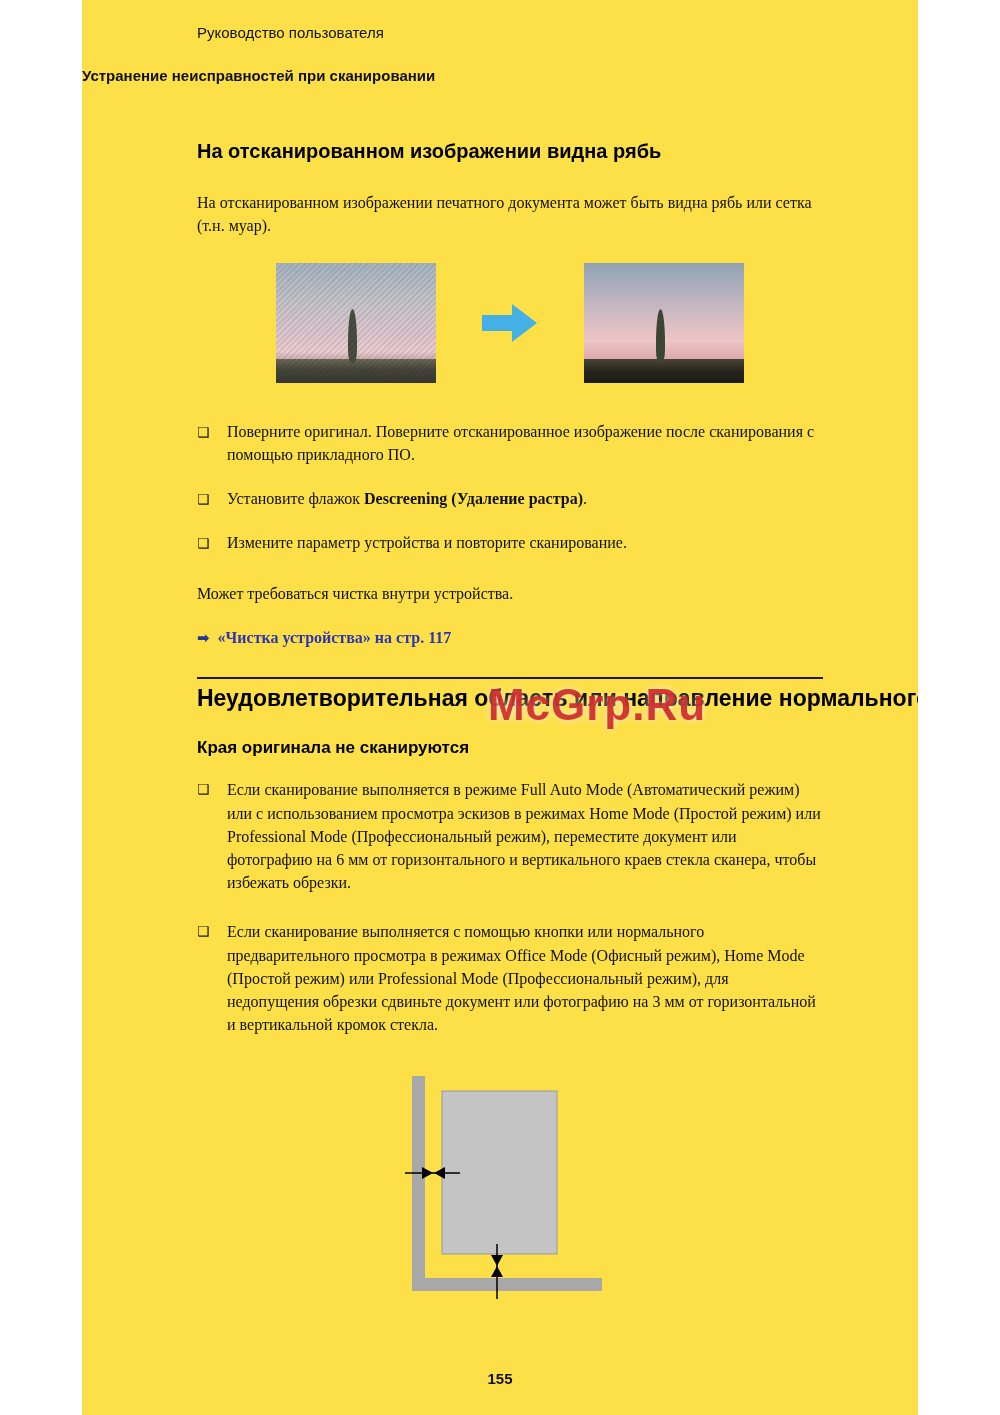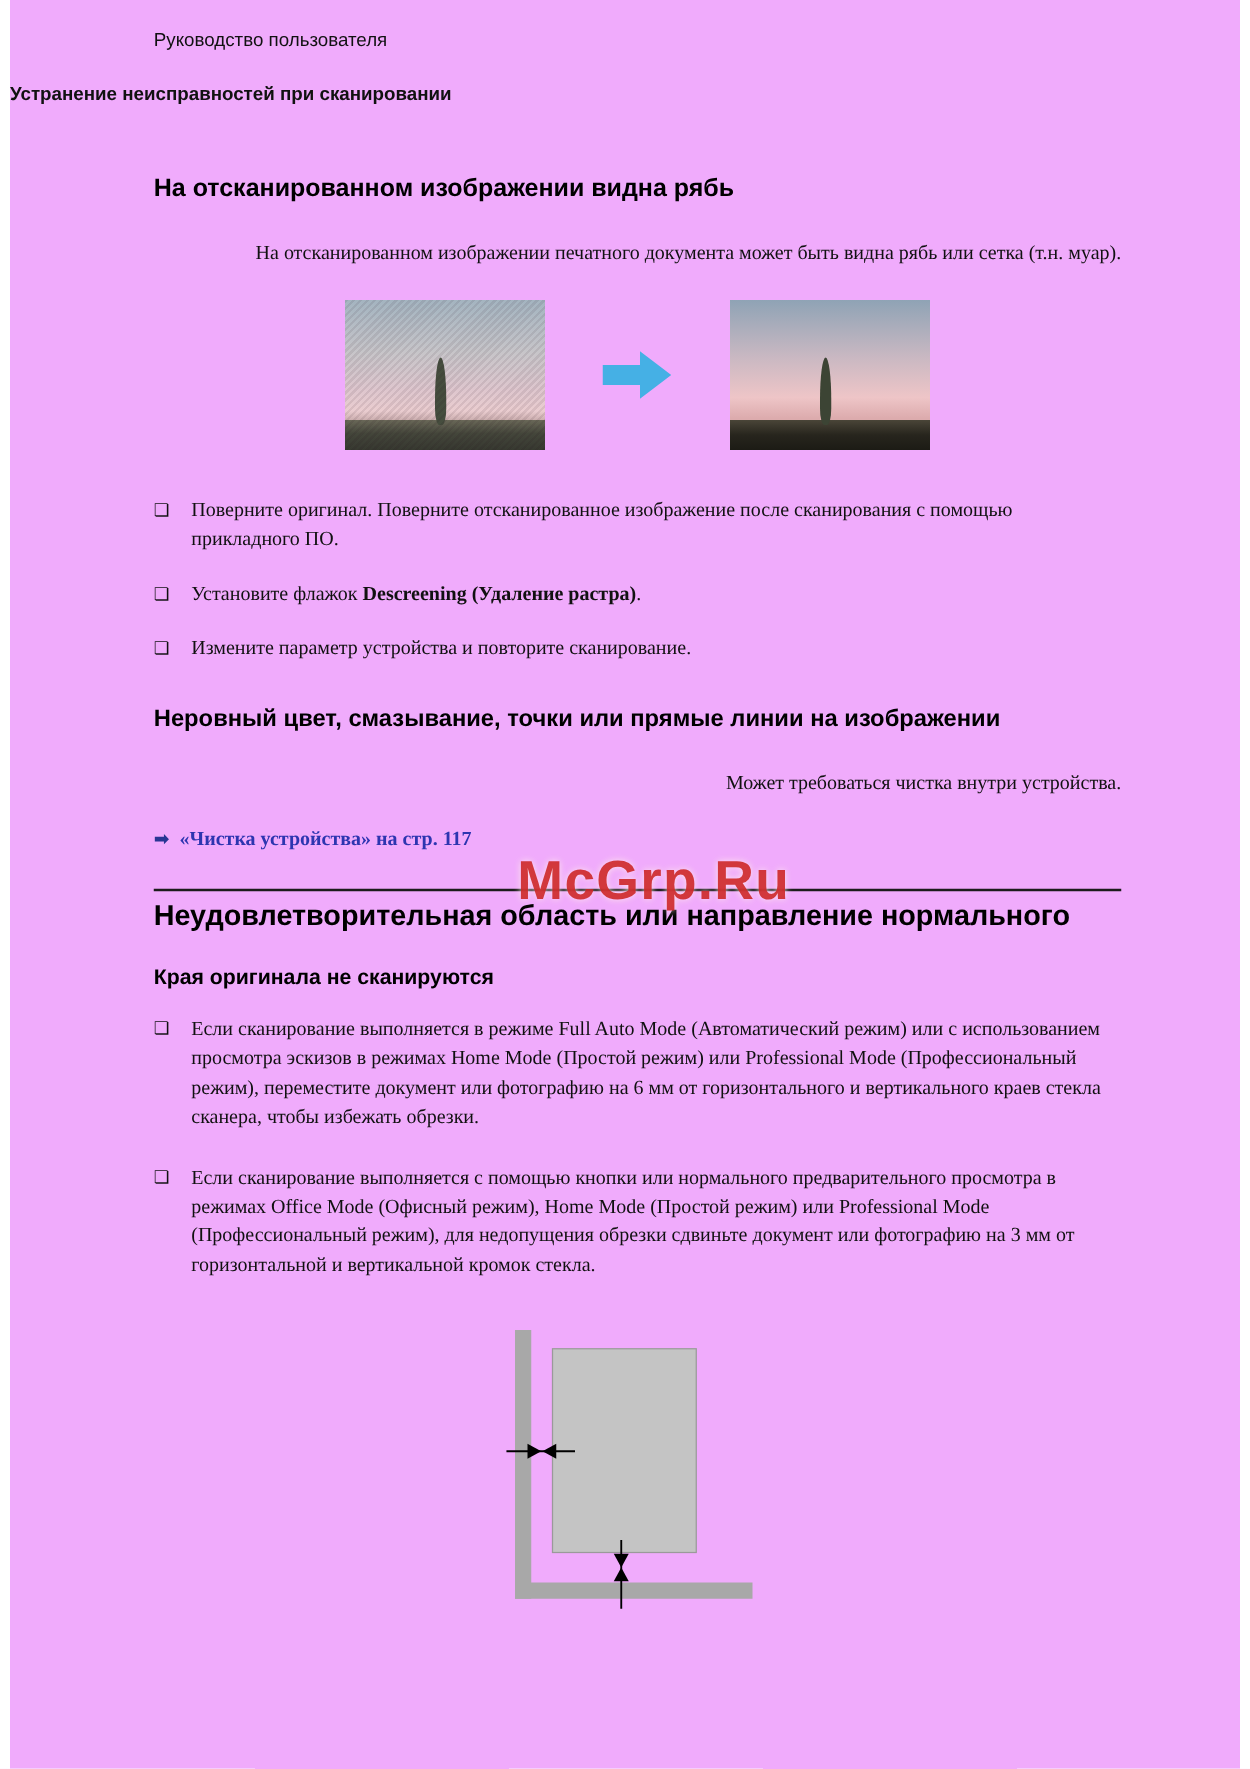--- a/index.html
+++ b/index.html
@@ -1,22 +1,22 @@
 <!DOCTYPE html>
 <html lang="ru"><head>
 <meta charset="utf-8">
 <style>
   * { box-sizing: border-box; }
   html, body { margin: 0; padding: 0; background: #ffffff; }
   .page {
     position: relative;
-    width: 984px;
+    width: 836px;
     height: 1415px;
     margin: 0 auto;
-    background: #f0abfc;
+    background: #fde047;
     font-family: "Liberation Serif", serif;
     color: #111111;
     overflow: hidden;
   }
   
   .hdr-left {
     position: absolute; left: 115px; top: 24px;
     font-family: "Liberation Sans", sans-serif;
     font-size: 15px; color: #111;
   }
@@ -46,21 +46,21 @@
   }
   .big-rule {
     border: none; border-top: 2px solid #1c1c1c;
     margin: 30px 0 0 0;
   }
   h1.big {
     font-family: "Liberation Sans", sans-serif;
     font-weight: bold; font-size: 23px;
     margin: 6px 0 0 0; color: #000; white-space: nowrap;
   }
-  p.body { font-size: 16px; line-height: 1.45; margin: 28px 0 0 0; text-align: right; }
+  p.body { font-size: 16px; line-height: 1.45; margin: 28px 0 0 0; }
 
   
   .figure-row {
     margin-top: 26px;
     display: flex; align-items: center; justify-content: center;
     gap: 46px;
   }
   .photo {
     position: relative; width: 160px; height: 120px; overflow: hidden;
     flex: 0 0 auto;
@@ -174,21 +174,20 @@
       <li>
         <span class="cb-glyph">❏</span>
         <span class="cb-text"><span>Установите флажок </span><strong>Descreening (Удаление растра)</strong><span>.</span></span>
       </li>
       <li>
         <span class="cb-glyph">❏</span>
         <span class="cb-text"><span>Измените параметр устройства и повторите сканирование.</span><strong></strong><span></span></span>
       </li>
     </ul>
 
-    <h2 class="sec">Неровный цвет, смазывание, точки или прямые линии на изображении</h2>
     <p class="body">Может требоваться чистка внутри устройства.</p>
     <div class="link-row">
       <span class="link-arrow">➡</span><a href="#" class="xref">«Чистка устройства» на стр. 117</a>
     </div>
 
     <hr class="big-rule">
     <h1 class="big">Неудовлетворительная область или направление нормального</h1>
 
     <h3 class="sec">Края оригинала не сканируются</h3>
 
@@ -218,14 +217,15 @@
           <polygon points="86,179 98,179 92,190" fill="#000"></polygon>
           <polygon points="86,201 98,201 92,190" fill="#000"></polygon>
         </g>
       </svg>
     </div>
 
   </div>
 
   <div class="watermark">McGrp.Ru</div>
 
+  <div class="footer-page">155</div>
 
 </div>
 
 </body></html>

